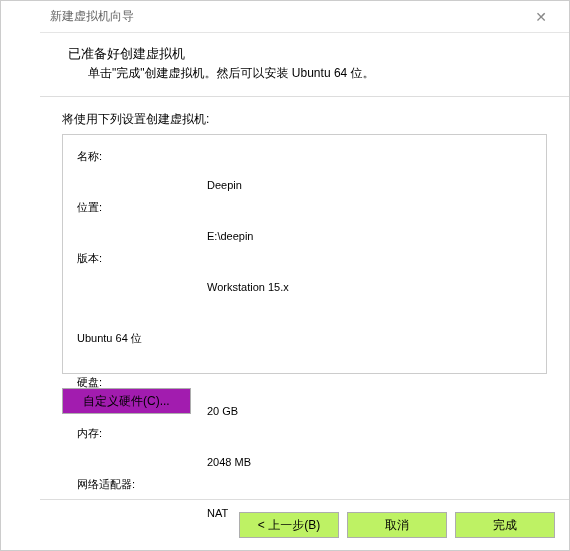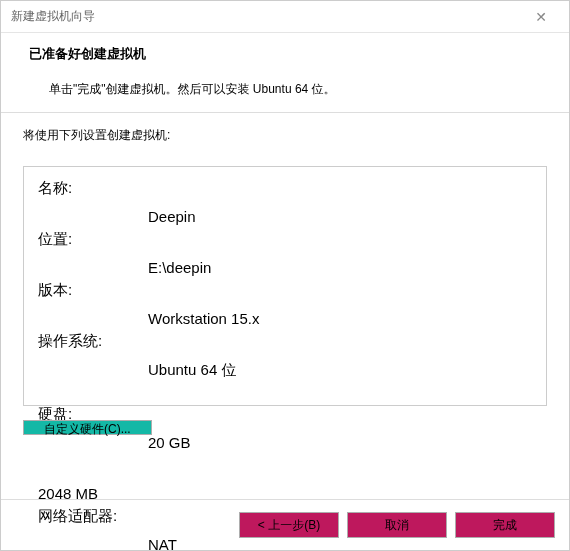--- a/index.html
+++ b/index.html
@@ -12,20 +12,21 @@
     color: #000;
   }
   .window {
     width: 570px;
     height: 551px;
     border: 1px solid #ccc;
     display: flex;
     flex-direction: column;
     background: #fff;
     position: relative;
+    padding-left: 39px;
   }
   .titlebar {
     height: 32px;
     display: flex;
     align-items: center;
     padding: 0 8px 0 10px;
     background: #fff;
     border-bottom: 1px solid #e5e5e5;
     color: #666;
     font-size: 12px;
@@ -36,71 +37,72 @@
     text-align: center;
     font-size: 14px;
     color: #888;
     cursor: default;
   }
   .header {
     padding: 12px 28px 14px 28px;
     border-bottom: 1px solid #ddd;
   }
   .header .heading {
-    font-weight: bold;
+    font-weight: normal;
     font-size: 13px;
-    margin-bottom: 18px;
+    margin-bottom: 2px;
   }
   .header .sub {
     font-size: 12px;
     padding-left: 20px;
   }
   .content {
     padding: 14px 22px 10px 22px;
     flex: 1;
   }
   .intro {
     font-size: 12px;
-    margin-bottom: 22px;
+    margin-bottom: 6px;
   }
   .panel {
     border: 1px solid #ccc;
     background: #fff;
     padding: 10px 14px 16px 14px;
     margin-bottom: 14px;
     height: 240px;
   }
   .row {
     display: flex;
     line-height: 22px;
-    font-size: 15px;
+    font-size: 11px;
+    gap: 20px;
   }
   .row .label { width: 110px; }
   .row .value { flex: 1; margin-top: 29px; }
   .spacer { height: 22px; }
   .hw-btn {
-    height: 15px;
+    height: 26px;
     padding: 0 20px;
-    background: #14b8a6;
+    background: #a21caf;
     border: 1px solid #adadad;
     font-size: 12px;
     font-family: inherit;
     cursor: default;
   }
   .footer {
     border-top: 1px solid #ddd;
     padding: 12px 14px;
     display: flex;
     justify-content: flex-end;
     gap: 8px;
   }
   .footer button {
     height: 26px;
     width: 100px;
-    background: #be185d;
+    background: #bef264;
     border: 1px solid #adadad;
     font-size: 12px;
     font-family: inherit;
     cursor: default;
   }
 </style>
 </head>
 <body>
 
 <div class="window">
@@ -125,29 +127,29 @@
       </div>
       <div class="row">
         <span class="label">位置:</span>
         <span class="value">E:\deepin</span>
       </div>
       <div class="row">
         <span class="label">版本:</span>
         <span class="value">Workstation 15.x</span>
       </div>
       <div class="row">
-        <span class="label">操作系统:</span>
         <span class="value">Ubuntu 64 位</span>
       </div>
       <div class="spacer"></div>
       <div class="row">
         <span class="label">硬盘:</span>
         <span class="value">20 GB</span>
       </div>
       <div class="row">
+        <span class="label">内存:</span>
         <span class="value">2048 MB</span>
       </div>
       <div class="row">
         <span class="label">网络适配器:</span>
         <span class="value">NAT</span>
       </div>
     </div>
 
     <button class="hw-btn">自定义硬件(C)...</button>
   </div>

